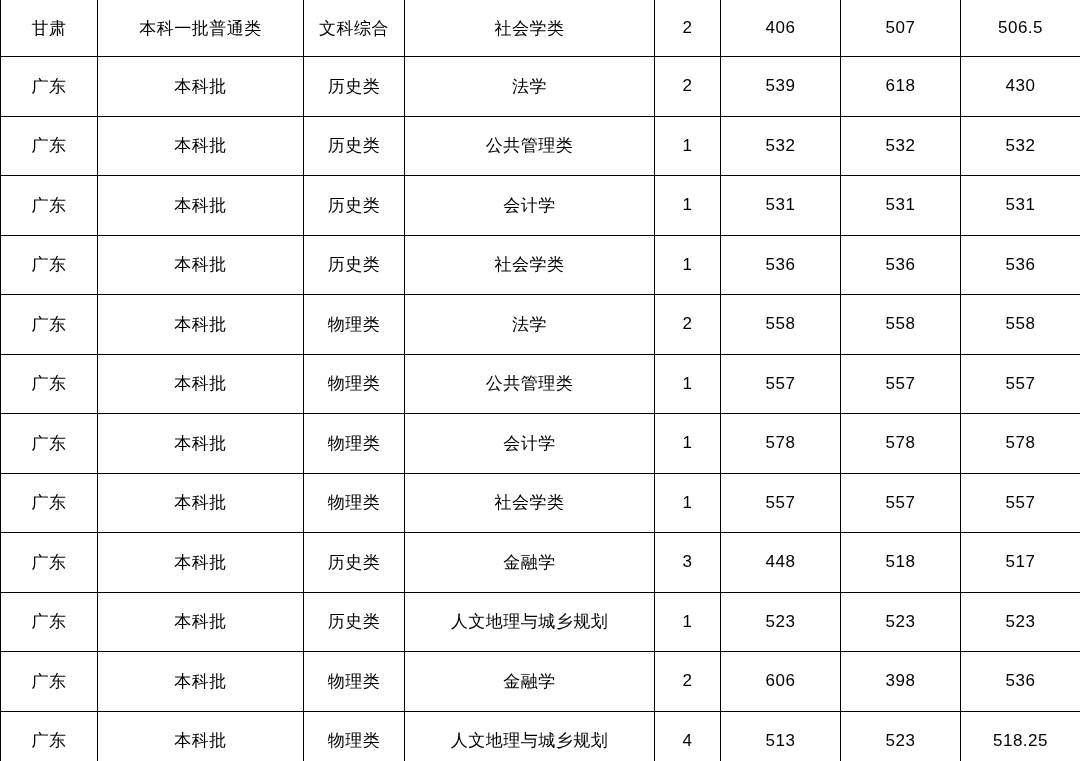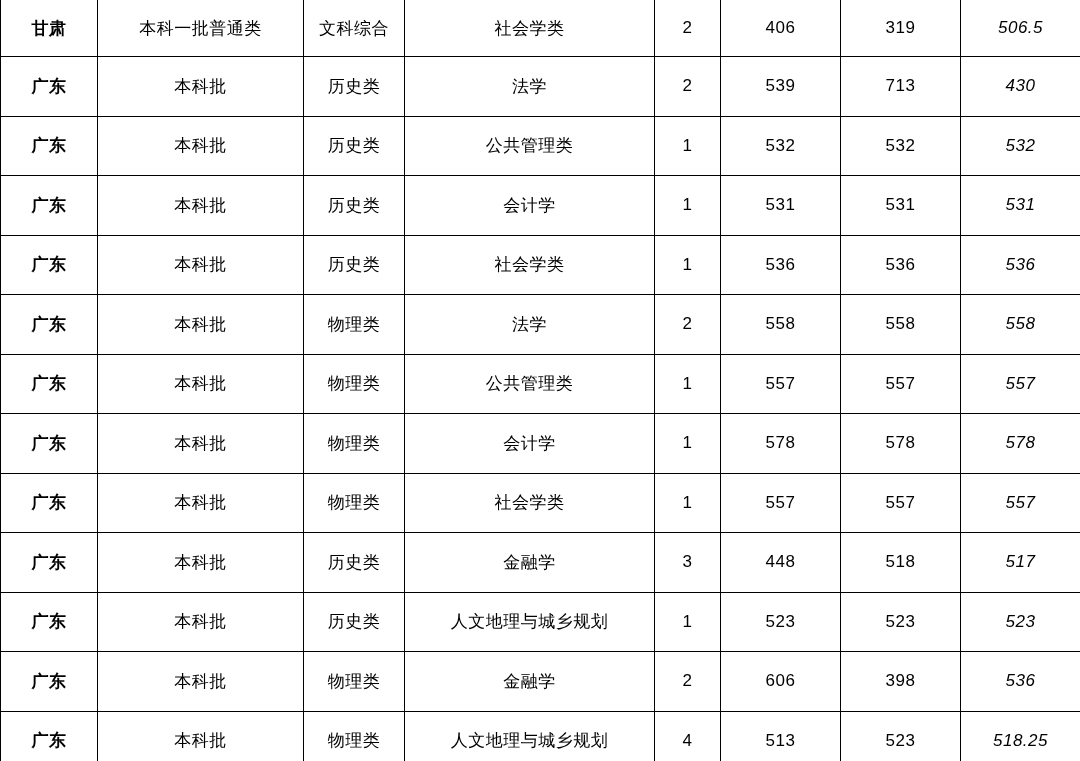--- a/index.html
+++ b/index.html
@@ -44,22 +44,22 @@
   col.c5 { width: 120px; }
   col.c6 { width: 120px; }
   col.c7 { width: 120px; }
 
   
   tr.first-row td {
     height: 56px;
     border-top: none;
   }
   
-  td.col-0 { border-left: none; font-weight: bold; }
-  td.col-7 { border-right: none; font-style: italic; }
+  td.col-0 { border-left: none; }
+  td.col-7 { border-right: none; }
   tr.last-row td { border-bottom: none; }
 
   .num { font-family: "Liberation Sans", sans-serif; }
 </style>
 </head>
 <body>
 
 <div class="sheet">
   <table class="score-table">
     <colgroup>
@@ -73,31 +73,31 @@
         <col class="c7">
     </colgroup>
     <tbody>
         <tr class="first-row">
           <td class="col-0">甘肃</td>
           <td class="col-1">本科一批普通类</td>
           <td class="col-2">文科综合</td>
           <td class="col-3">社会学类</td>
           <td class="col-4 num">2</td>
           <td class="col-5 num">406</td>
-          <td class="col-6 num">319</td>
+          <td class="col-6 num">507</td>
           <td class="col-7 num">506.5</td>
         </tr>
         <tr>
           <td class="col-0">广东</td>
           <td class="col-1">本科批</td>
           <td class="col-2">历史类</td>
           <td class="col-3">法学</td>
           <td class="col-4 num">2</td>
           <td class="col-5 num">539</td>
-          <td class="col-6 num">713</td>
+          <td class="col-6 num">618</td>
           <td class="col-7 num">430</td>
         </tr>
         <tr>
           <td class="col-0">广东</td>
           <td class="col-1">本科批</td>
           <td class="col-2">历史类</td>
           <td class="col-3">公共管理类</td>
           <td class="col-4 num">1</td>
           <td class="col-5 num">532</td>
           <td class="col-6 num">532</td>

